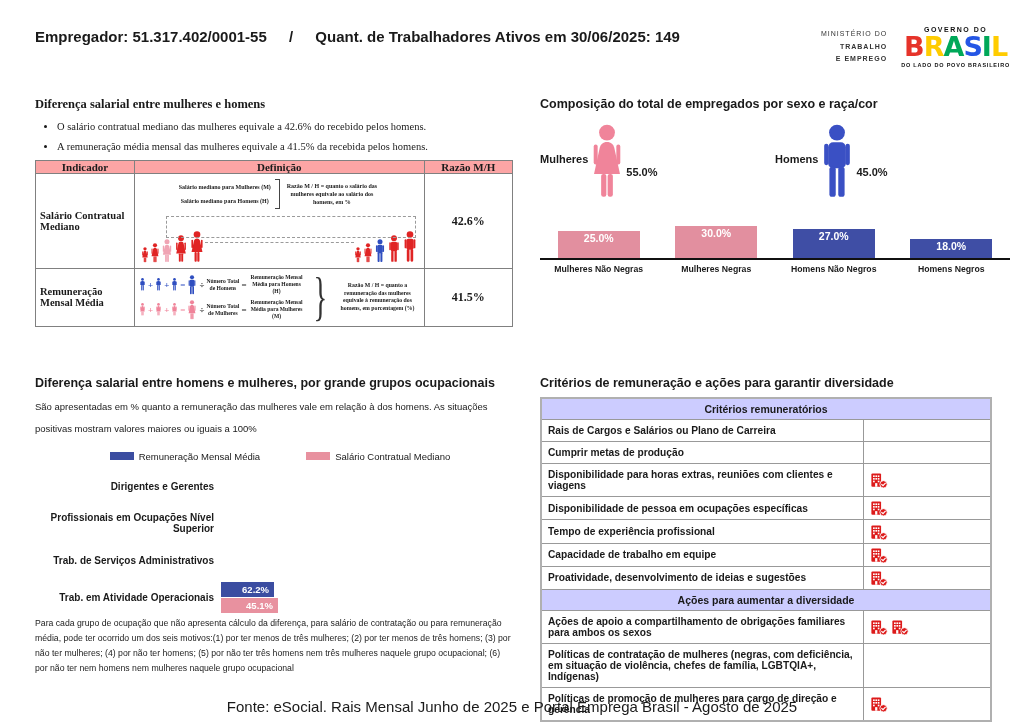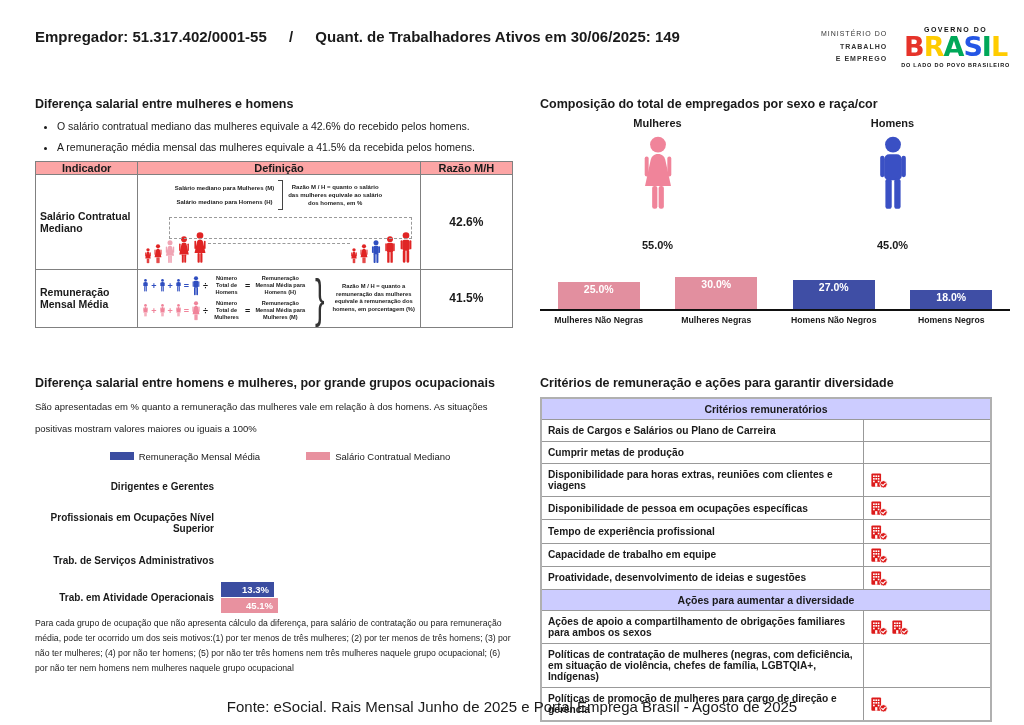--- a/index.html
+++ b/index.html
@@ -17,21 +17,21 @@
   .ministry .b { font-weight:bold; }
   .gov { text-align:center; }
   .gov-top { font-size:7px; font-weight:bold; letter-spacing:1.5px; color:#111; }
   .gov-name { font-size:27px; font-weight:bold; line-height:1; letter-spacing:-1px; font-family:"DejaVu Sans", sans-serif; }
   .gov-bottom { font-size:5.5px; font-weight:bold; letter-spacing:.8px; color:#111; margin-top:2px; }
 
   
   .sec-title { font-size:12.5px; font-weight:bold; }
 
   
-  .q-tl { position:absolute; left:35px; top:97px; width:478px; }
+  .q-tl { position:absolute; left:35px; top:97px; width:478px;font-family:Liberation Serif, serif; }
   .q-tl ul { margin:8px 0 8px 22px; }
   .q-tl li { font-size:10.5px; margin-top:9px; }
   table.gap-tbl { border-collapse:collapse; width:478px; margin-top:4px; }
   table.gap-tbl th, table.gap-tbl td { border:1px solid #808080; }
   table.gap-tbl th { background:#fca5a5; font-size:11px; padding:0 2px; }
   .col-ind { width:110px; } .col-def { width:258px; } .col-rat { width:110px; }
   td.ind { font-size:10.5px; font-weight:bold; padding:4px 4px; }
   td.rat { font-size:12px; font-weight:bold; text-align:center; }
   td.def { padding:5px 4px; }
 
@@ -49,21 +49,21 @@
   .formula { display:flex; align-items:center; gap:2px; }
   .op { font-size:9px; font-weight:bold; }
   .tiny { font-size:5.6px; font-weight:bold; text-align:center; line-height:1.25; }
   .div-lbl { width:33px; } .res-lbl { width:56px; }
   .brace { font-size:52px; color:#333; transform:scaleX(.55); font-weight:200; line-height:.9; }
   .def2-note { width:84px; font-size:5.8px; font-weight:bold; text-align:center; line-height:1.35; }
 
   
   .q-tr { position:absolute; left:540px; top:97px; width:470px; }
   .gender-row { display:flex; margin-top:6px; }
-  .gender { flex:1; display:flex; flex-direction:column; align-items:center; }
+  .gender { flex:1; display:flex; flex-direction:row; align-items:center; }
   .gender .glabel { font-size:11px; font-weight:bold; }
   .gender .gicon { margin-top:7px; height:76px; }
   .gender .gpct { font-size:11px; font-weight:bold; margin-top:27px; }
   .race-chart { position:relative; margin-top:22px; border-bottom:2.5px solid #111; display:flex; align-items:flex-end; height:38px; }
   .race-col { flex:1; display:flex; justify-content:center; }
   .race-bar { width:82px; position:relative; }
   .race-bar .blabel { position:absolute; top:1px; left:0; right:0; text-align:center; color:#fff; font-size:10.5px; font-weight:bold; }
   .race-labels { display:flex; margin-top:4px; }
   .race-labels div { flex:1; text-align:center; font-size:8.7px; font-weight:bold; }
 
@@ -455,21 +455,21 @@
         </div>
         <div class="occ-row">
           <div class="occ-label">Profissionais em Ocupações Nível Superior</div>
         </div>
         <div class="occ-row">
           <div class="occ-label">Trab. de Serviços Administrativos</div>
         </div>
         <div class="occ-row">
           <div class="occ-label">Trab. em Atividade Operacionais</div>
           <div class="occ-bars">
-            <div class="occ-bar" style="width:53px;background:#3B4DA1">13.3%</div>
+            <div class="occ-bar" style="width:53px;background:#3B4DA1">62.2%</div>
             <div class="occ-bar" style="width:57px;background:#E8919F">45.1%</div>
           </div>
         </div>
       </div>
     <div class="footnote">Para cada grupo de ocupação que não apresenta cálculo da diferença, para salário de contratação ou para remuneração média, pode ter ocorrido um dos seis motivos:(1) por ter menos de três mulheres; (2) por ter menos de três homens; (3) por não ter mulheres; (4) por não ter homens; (5) por não ter três homens nem três mulheres naquele grupo ocupacional; (6) por não ter nem homens nem mulheres naquele grupo ocupacional</div>
   </div>
 
   <div class="q-br">
     <div class="sec-title">Critérios de remuneração e ações para garantir diversidade</div>
     <table class="crit" id="crit-table">

